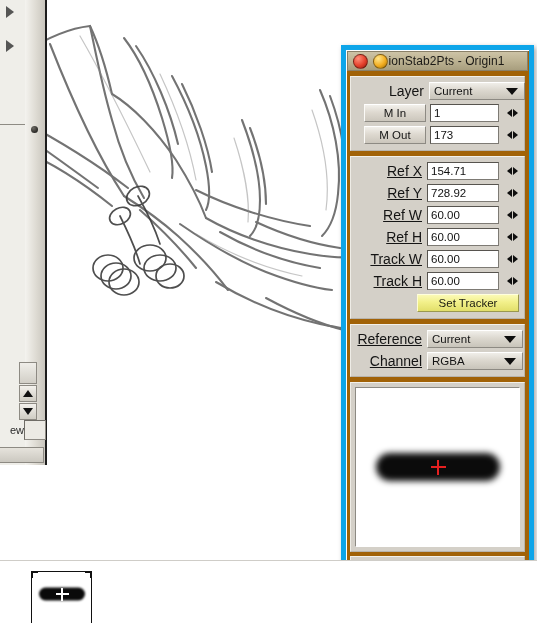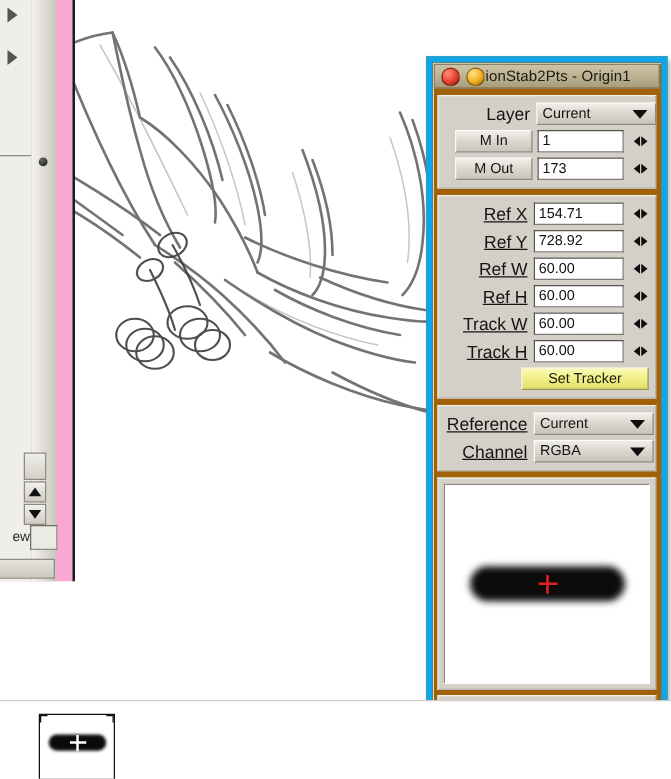--- a/index.html
+++ b/index.html
@@ -13,22 +13,22 @@
 
   
   .canvas-area {
     position: absolute; left: 0; top: 0; width: 537px; height: 560px;
     background: #ffffff; overflow: hidden;
   }
   .sketch { position: absolute; left: 20px; top: 10px; width: 340px; height: 340px; }
 
   
   .left-dock {
-    position: absolute; left: 0; top: 0; width: 60px; height: 465px;
-    background: #f9a8d4; border-right: 2px solid #1d1d1d;
+    position: absolute; left: 0; top: 0; width: 47px; height: 465px;
+    background: #d946ef; border-right: 2px solid #1d1d1d;
     box-sizing: border-box;
   }
   .dock-inner {
     position: absolute; left: 0; top: 0; width: 25px; height: 465px;
     background: #efeee9; border-right: 1px solid #9a978f;
   }
   .dock-tri {
     position: absolute; left: 6px; width: 0; height: 0;
     border-left: 8px solid #3a3a3a; border-top: 6px solid transparent;
     border-bottom: 6px solid transparent; opacity: .85;

